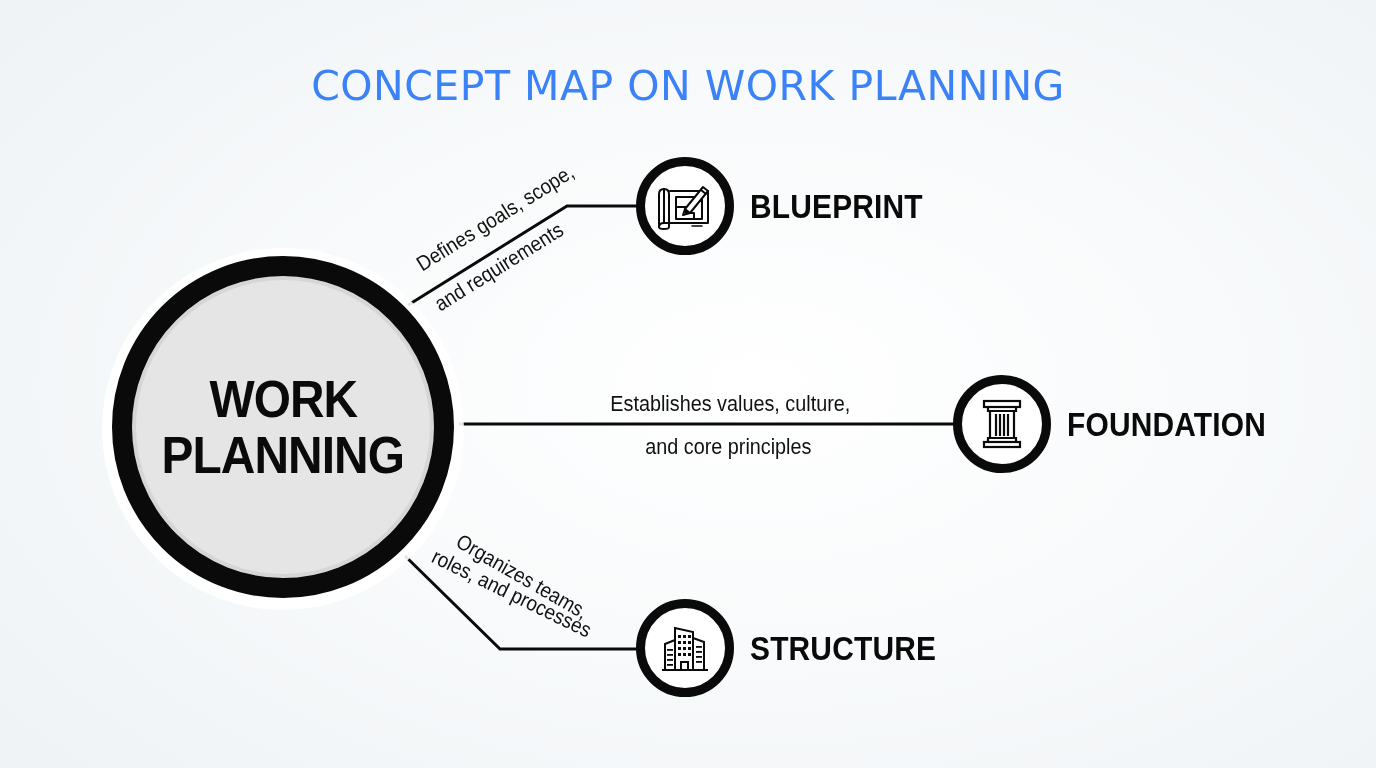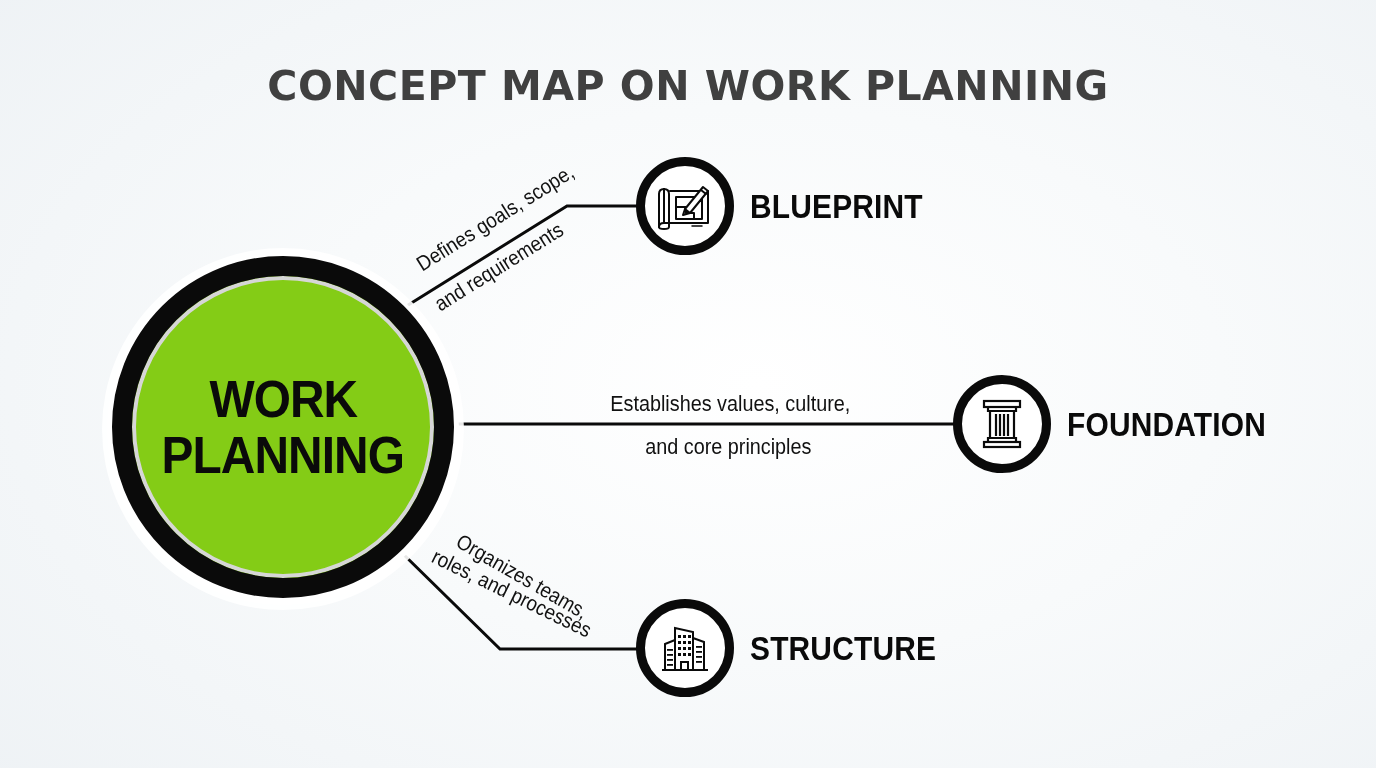--- a/index.html
+++ b/index.html
@@ -4,34 +4,34 @@
 <style>
   html, body { margin: 0; padding: 0; }
   body {
     width: 1376px; height: 768px; overflow: hidden; position: relative;
     background: radial-gradient(ellipse 75% 80% at 55% 50%, #ffffff 0%, #f8fafb 45%, #eef2f5 100%);
     font-family: "Liberation Sans", sans-serif;
     color: #0a0a0a;
   }
   .title {
     position: absolute; left: 0; top: 62px; width: 1376px; text-align: center;
-    font-family: "DejaVu Sans", sans-serif; font-weight: bold; font-size: 41px;
-    letter-spacing: 0.5px; color: #404040;
+    font-family: "DejaVu Sans", sans-serif; font-weight: normal; font-size: 41px;
+    letter-spacing: 0.5px; color: #3b82f6;
   }
   svg.lines { position: absolute; left: 0; top: 0; }
   .main-circle {
     position: absolute; left: 107px; top: 253px; width: 352px; height: 352px;
     border-radius: 50%; background: #ffffff;
     box-shadow: 0 0 0 5px rgba(255,255,255,0.9);
   }
   .main-ring {
     position: absolute; left: 112px; top: 256px; width: 302px; height: 302px;
     border-radius: 50%; border: 20px solid #0a0a0a;
     box-shadow: inset 0 0 0 4px #d6d6d6;
-    background: #84cc16;
+    background: #e5e5e5;
     display: flex; flex-direction: column; align-items: center; justify-content: center;
   }
   .main-label {
     font-family: "Liberation Sans", sans-serif; font-weight: bold;
     font-size: 52px; line-height: 56px; text-align: center; letter-spacing: -1px;
     transform: scaleX(0.92);
   }
   .node {
     position: absolute; width: 80px; height: 80px; border-radius: 50%;
     border: 9px solid #0a0a0a; background: #ffffff;

